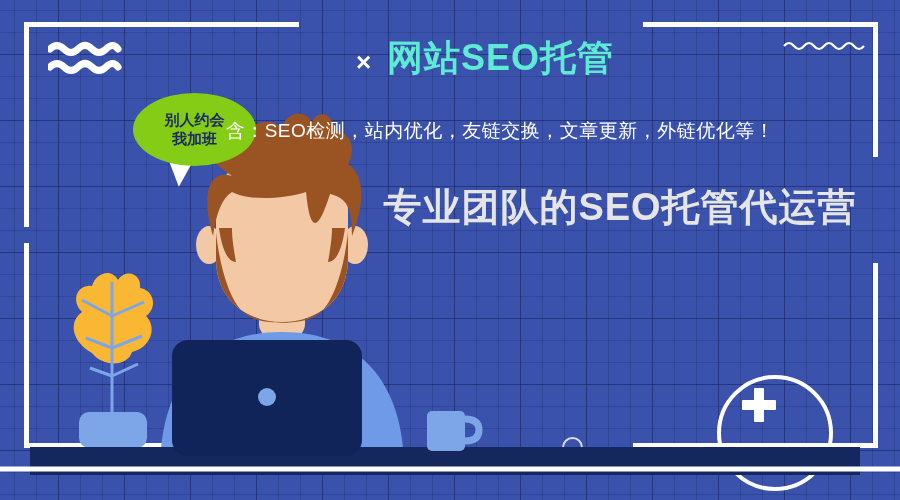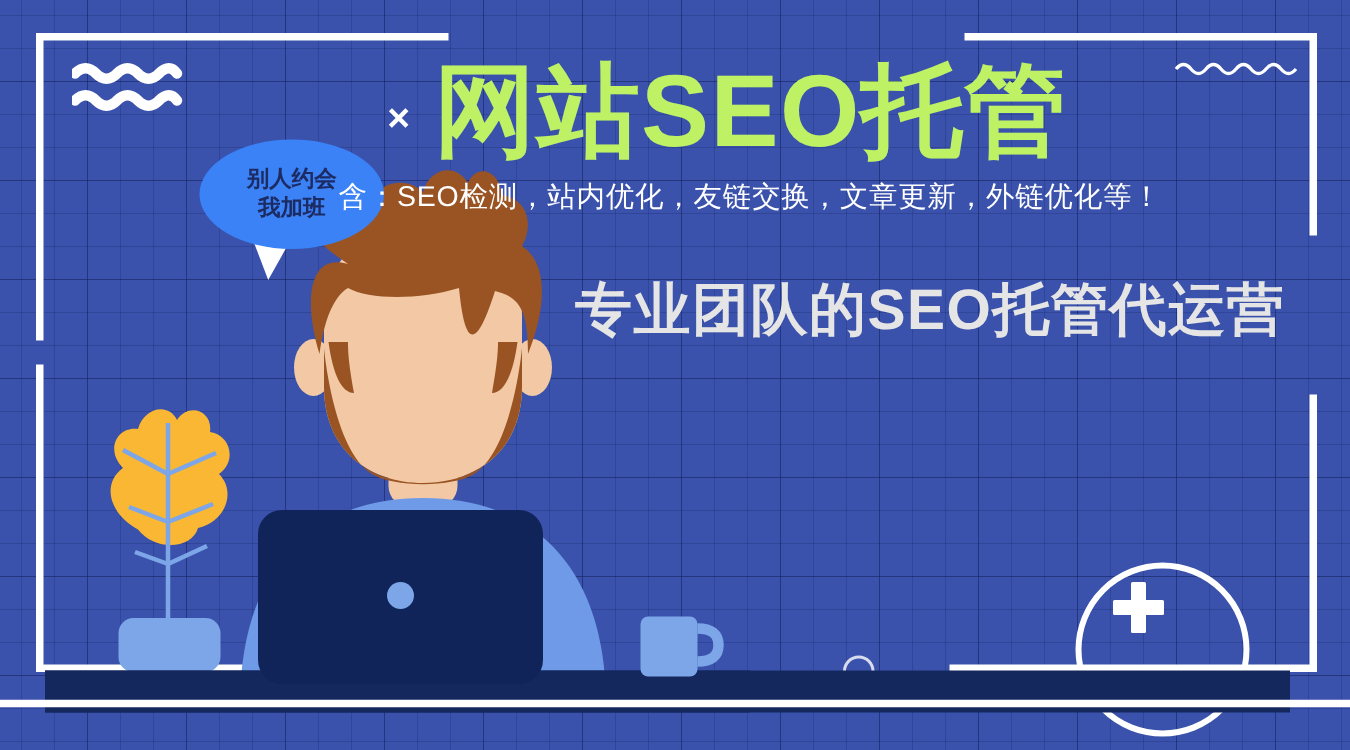--- a/index.html
+++ b/index.html
@@ -85,22 +85,22 @@
     position:absolute;left:0;right:0;top:40px;
     display:flex;align-items:center;justify-content:center;
     gap:16px;
     padding-left:70px;
   }
   .title-x{
     color:#ffffff;font-size:26px;font-weight:bold;line-height:1;
     transform:translateY(4px);
   }
   .title-main{
-    color:#bef264;
-    font-size:68px;font-weight:bold;letter-spacing:1px;
+    color:#5eead4;
+    font-size:36px;font-weight:bold;letter-spacing:1px;
     line-height:1;
     white-space:nowrap;
   }
   .subtitle{
     position:absolute;top:118px;left:0;right:0;
     text-align:center;padding-left:100px;
     color:#ffffff;font-size:19px;letter-spacing:0.5px;
     white-space:nowrap;
   }
   .yellow-lines{
@@ -112,21 +112,21 @@
   }
   .yline.l1{font-size:38px;line-height:1;margin-bottom:39px;letter-spacing:1px;}
   .yline.l2{font-size:37px;line-height:1;margin-bottom:39px;letter-spacing:2px;}
   .yline.l3{font-size:37px;line-height:1;letter-spacing:1px;}
 
   
   .illu{position:absolute;left:0;top:0;width:900px;height:500px;pointer-events:none;}
   .bubble{
     position:absolute;left:133px;top:93px;
     width:123px;height:73px;
-    background:#3b82f6;border-radius:50%;
+    background:#84cc16;border-radius:50%;
     display:flex;flex-direction:column;
     align-items:center;justify-content:center;
     color:#1d2b63;font-size:15px;font-weight:bold;line-height:1.25;
   }
   .bubble-tail{
     position:absolute;left:168px;top:152px;
     width:0;height:0;
     border-left:9px solid transparent;
     border-right:24px solid transparent;
     border-top:34px solid #ffffff;

